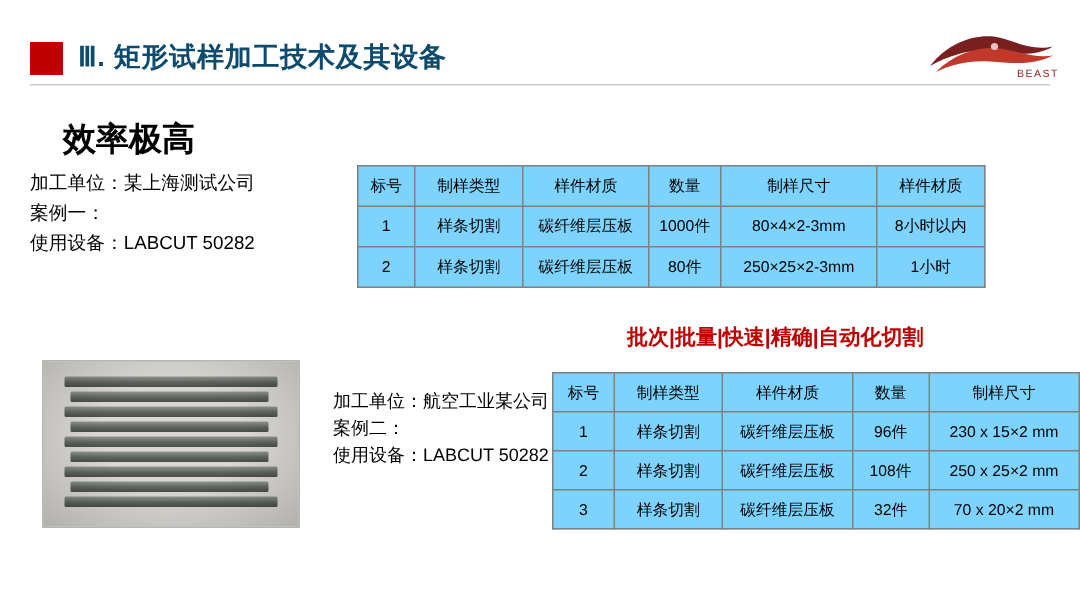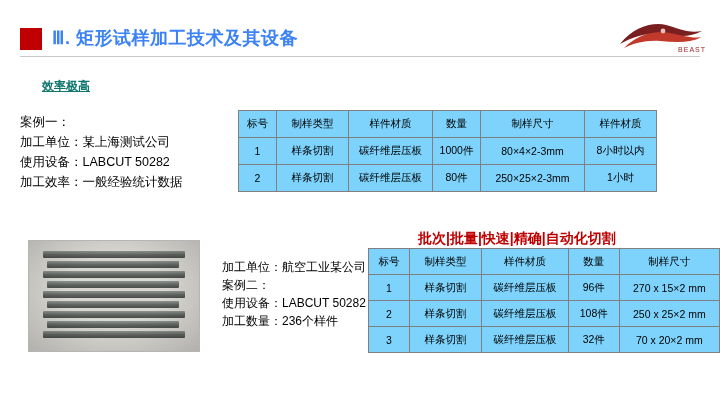--- a/index.html
+++ b/index.html
@@ -17,21 +17,21 @@
   .hdr {
     position: absolute; left: 0; top: 0; width: 720px; height: 58px;
   }
   .hdr-square {
     position: absolute; left: 20px; top: 28px;
     width: 22px; height: 22px;
     background: #c00000;
   }
   .hdr-title {
     position: absolute; left: 52px; top: 26px;
-    font-size: 18px; font-weight: bold; color: #3b82f6;
+    font-size: 18px; font-weight: bold; color: #0c4a6e;
     letter-spacing: .5px;
     white-space: nowrap;
   }
   .hdr-rule {
     position: absolute; left: 20px; top: 56px; width: 680px; height: 1px;
     background: #c9c9c9;
   }
   
   .logo {
     position: absolute; right: 14px; top: 22px;
@@ -40,40 +40,40 @@
   .logo svg { display:block; }
   .logo-text {
     position: absolute; right: 14px; top: 46px;
     font-size: 7px; color: #9b1b1b; letter-spacing: 1px;
     text-align: right; width: 92px;
   }
 
   
   .sec-title {
     position: absolute; left: 42px; top: 78px;
-    font-size: 12px; font-weight: bold; color: #0f766e; text-decoration: underline;
+    font-size: 22px; font-weight: bold; color: #000000;
   }
 
   
   .case1 {
     position: absolute; left: 20px; top: 112px;
     font-size: 12.5px; line-height: 20px; color: #000;
   }
   .case1 div { white-space: nowrap; }
 
   
   .case2 {
     position: absolute; left: 222px; top: 258px;
     font-size: 12px; line-height: 18px; color: #000;
   }
   .case2 div { white-space: nowrap; }
 
   
   .tagline {
-    position: absolute; left: 418px; top: 230px;
+    position: absolute; left: 418px; top: 216px;
     font-size: 14px; font-weight: bold; color: #c00000;
     white-space: nowrap;
   }
 
   
   table {
     border-collapse: collapse;
     font-size: 10.5px;
     background: #7dd3fc;
   }
@@ -132,24 +132,23 @@
       <path d="M10 26 C 24 12, 42 8, 56 11 C 68 13, 78 17, 88 15 C 74 22, 60 20, 46 19 C 32 18, 20 21, 10 26 Z" fill="#c0392b"></path>
       <circle cx="49" cy="9" r="2.4" fill="#e8c0c0"></circle>
     </svg>
   </div>
   <div class="logo-text">BEAST</div>
 </div>
 
 <div class="sec-title">效率极高</div>
 
 <div class="case1">
+  <div>加工单位：某上海测试公司</div>
   <div>案例一：</div>
-  <div>加工单位：某上海测试公司</div>
   <div>使用设备：LABCUT 50282</div>
-  <div>加工效率：一般经验统计数据</div>
 </div>
 
 <table id="table-1">
   <thead>
     <tr>
       <th style="width:38px">标号</th>
       <th style="width:72px">制样类型</th>
       <th style="width:84px">样件材质</th>
       <th style="width:48px">数量</th>
       <th style="width:104px">制样尺寸</th>
@@ -188,40 +187,39 @@
   <div class="bar" style="top:70px"></div>
   <div class="bar short" style="top:80px"></div>
   <div class="bar" style="top:90px"></div>
   <div class="stack-shadow"></div>
 </div>
 
 <div class="case2">
   <div>加工单位：航空工业某公司</div>
   <div>案例二：</div>
   <div>使用设备：LABCUT 50282</div>
-  <div>加工数量：236个样件</div>
 </div>
 
 <table id="table-2">
   <thead>
     <tr>
       <th style="width:42px">标号</th>
       <th style="width:74px">制样类型</th>
       <th style="width:88px">样件材质</th>
       <th style="width:52px">数量</th>
       <th style="width:102px">制样尺寸</th>
     </tr>
   </thead>
   <tbody>
     <tr>
       <td>1</td>
       <td>样条切割</td>
       <td>碳纤维层压板</td>
       <td>96件</td>
-      <td>270 x 15×2 mm</td>
+      <td>230 x 15×2 mm</td>
     </tr>
     <tr>
       <td>2</td>
       <td>样条切割</td>
       <td>碳纤维层压板</td>
       <td>108件</td>
       <td>250 x 25×2 mm</td>
     </tr>
     <tr>
       <td>3</td>

